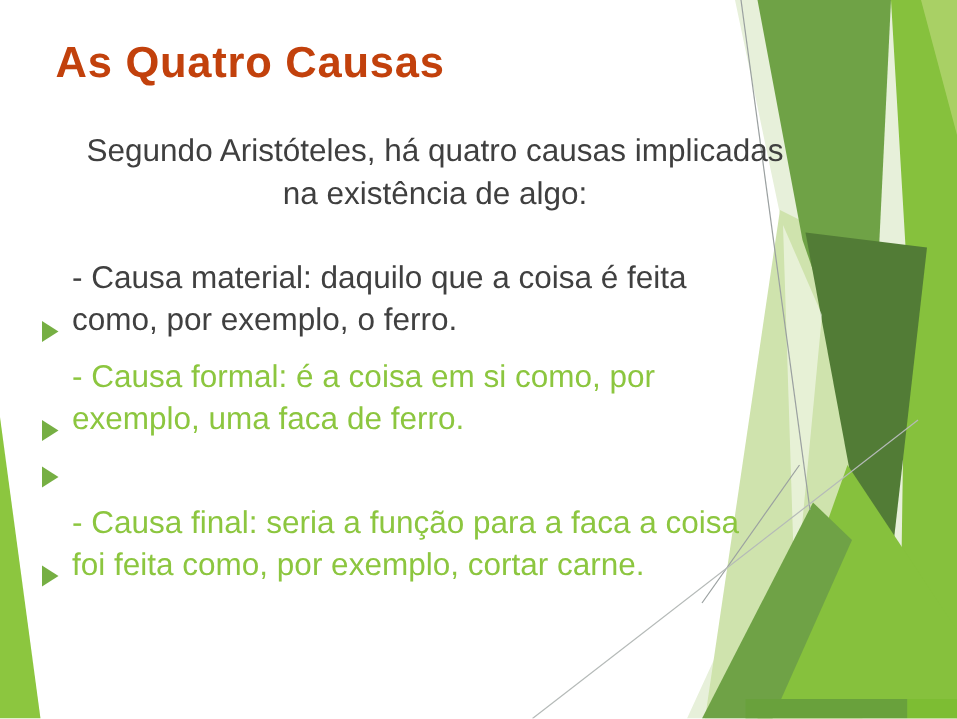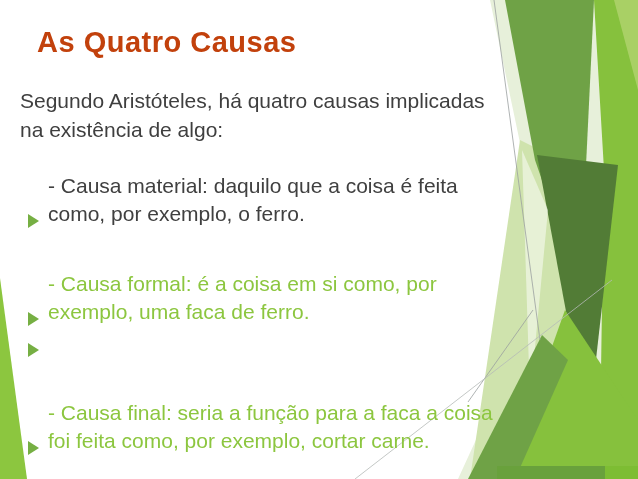--- a/index.html
+++ b/index.html
@@ -20,21 +20,21 @@
     position:absolute;left:37px;top:26px;
     font-size:29px;font-weight:bold;
     color:#c2410c;
     letter-spacing:0.5px;
     white-space:pre;
   }
   .intro{
     position:absolute;left:20px;top:86px;width:540px;
     font-size:21px;line-height:29px;
     color:#3f3f3f;
-    text-align:left;
+    text-align:center;
     white-space:pre-line;
   }
   .bullets{
     position:absolute;left:28px;top:172px;width:580px;
   }
   .bullet{
     display:flex;
     align-items:flex-end;
     margin-bottom:10px;
   }
@@ -45,21 +45,21 @@
     border-top:7px solid transparent;
     border-bottom:7px solid transparent;
     margin-top:7px;
     margin-right:9px;
   }
   .bullet-text{
     font-size:21px;line-height:28px;
     white-space:pre;
   }
   .bullet--dark .bullet-text{color:#404040;}
-  .bullet--green .bullet-text{color:#8cc63f;margin-top:32px;}
+  .bullet--green .bullet-text{color:#8cc63f;}
 </style>
 </head>
 <body>
 
 <svg class="deco" viewBox="0 0 638 479" preserveAspectRatio="none" aria-hidden="true">
 
   <polygon points="490,0 638,0 638,479 458,479 540,300 532,200" fill="#e7f0da"></polygon>
 
   <polygon points="520,140 560,160 575,479 470,479" fill="#cfe3ad"></polygon>
 

